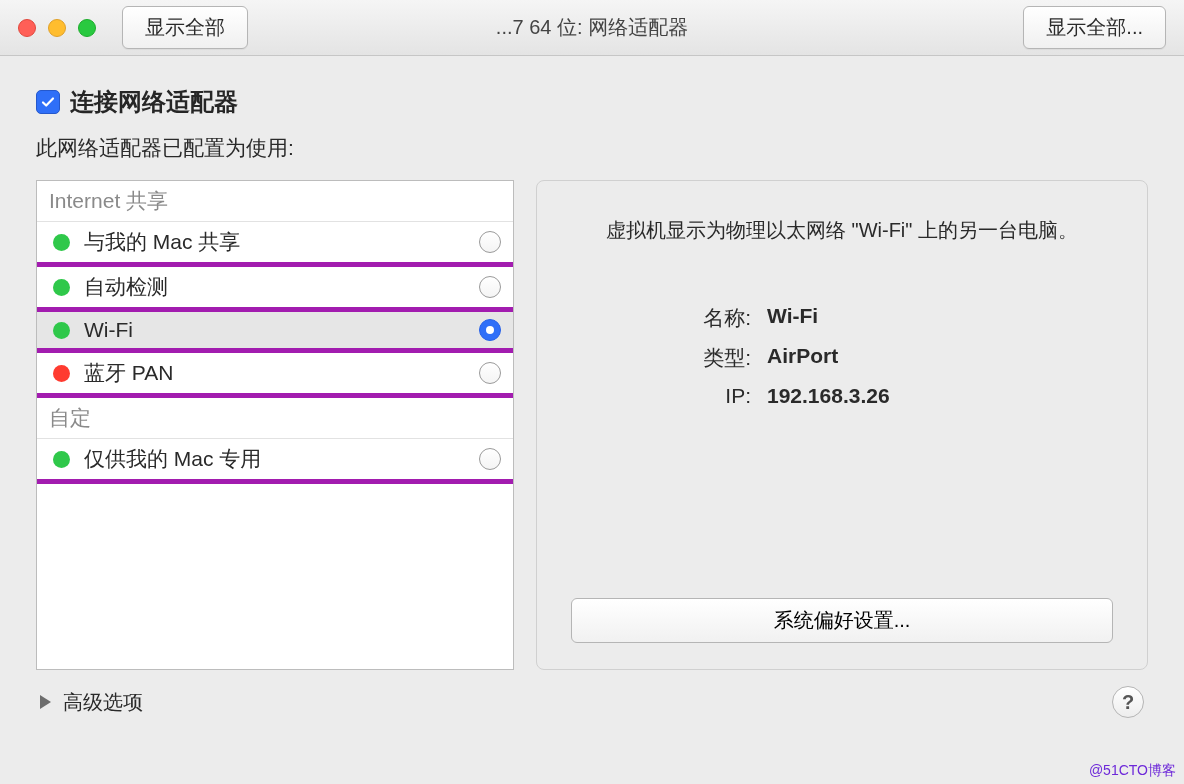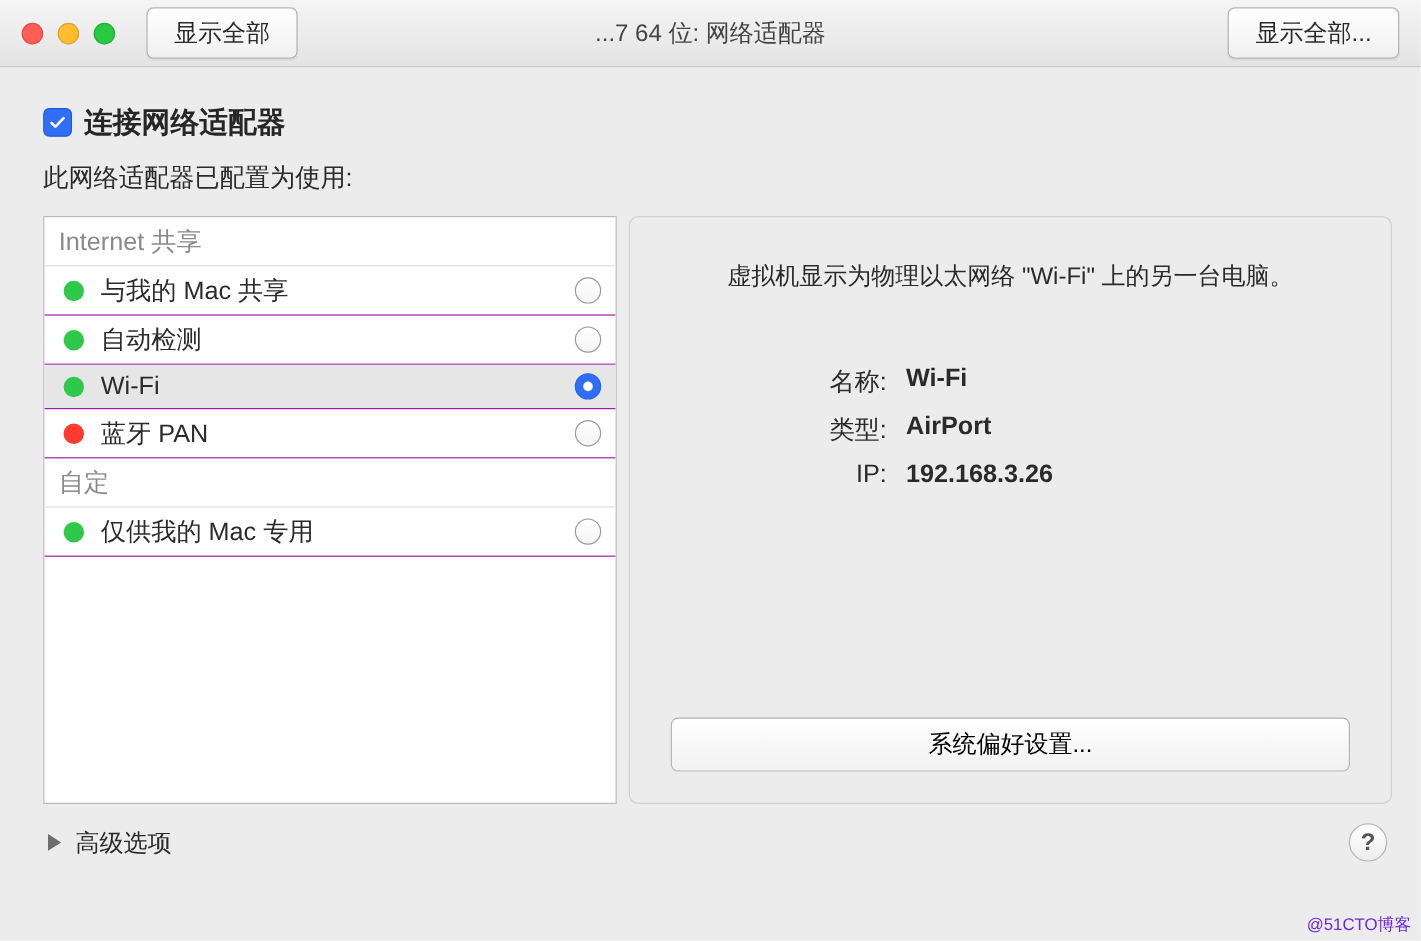--- a/index.html
+++ b/index.html
@@ -38,51 +38,51 @@
     }
     .titlebar .show-all { margin-left: 26px; }
     .window-title {
       position: absolute;
       left: 50%;
       transform: translateX(-50%);
       font-weight: 500;
       color: #444;
     }
     .add-device { margin-left: auto; }
-    .content { padding: 30px 24px 10px 36px; background: #ececec; height: calc(100% - 56px); }
+    .content { padding: 30px 36px 10px 36px; background: #ececec; height: calc(100% - 56px); }
     .check-row { display: flex; align-items: center; gap: 10px; margin-bottom: 16px; }
     .checkbox {
       width: 24px; height: 24px;
       border-radius: 5px;
       background: #2f6ff8;
       border: 1px solid #2558cc;
       display: flex; align-items: center; justify-content: center;
     }
     .checkbox svg { width: 16px; height: 16px; }
     .check-label { font-size: 24px; font-weight: 600; color: #262626; }
     .subtext { font-size: 21px; color: #2a2a2a; margin-bottom: 18px; }
-    .panels { display: flex; gap: 10px; }
+    .panels { display: flex; gap: 22px; }
     .list-panel {
       width: 478px;
       height: 490px;
       background: #fff;
       border: 1px solid #bcbcbc;
       overflow-y: auto;
     }
     .section-header {
       padding: 6px 12px;
       font-size: 21px;
       color: #8a8a8a;
       border-bottom: 1px solid #e2e2e2;
     }
     .list-row {
       display: flex;
       align-items: center;
       padding: 6px 12px 6px 16px;
-      border-bottom: 1px solid #a21caf;
+      border-bottom: 5px solid #a21caf;
       gap: 14px;
       cursor: pointer;
     }
     .list-row.selected { background: #e6e6e6; }
     .status-dot { width: 17px; height: 17px; border-radius: 50%; flex-shrink: 0; }
     .status-green { background: #2fc84a; }
     .status-red { background: #ff3b30; }
     .row-label { font-size: 21px; flex: 1; }
     .radio {
       width: 22px; height: 22px;

